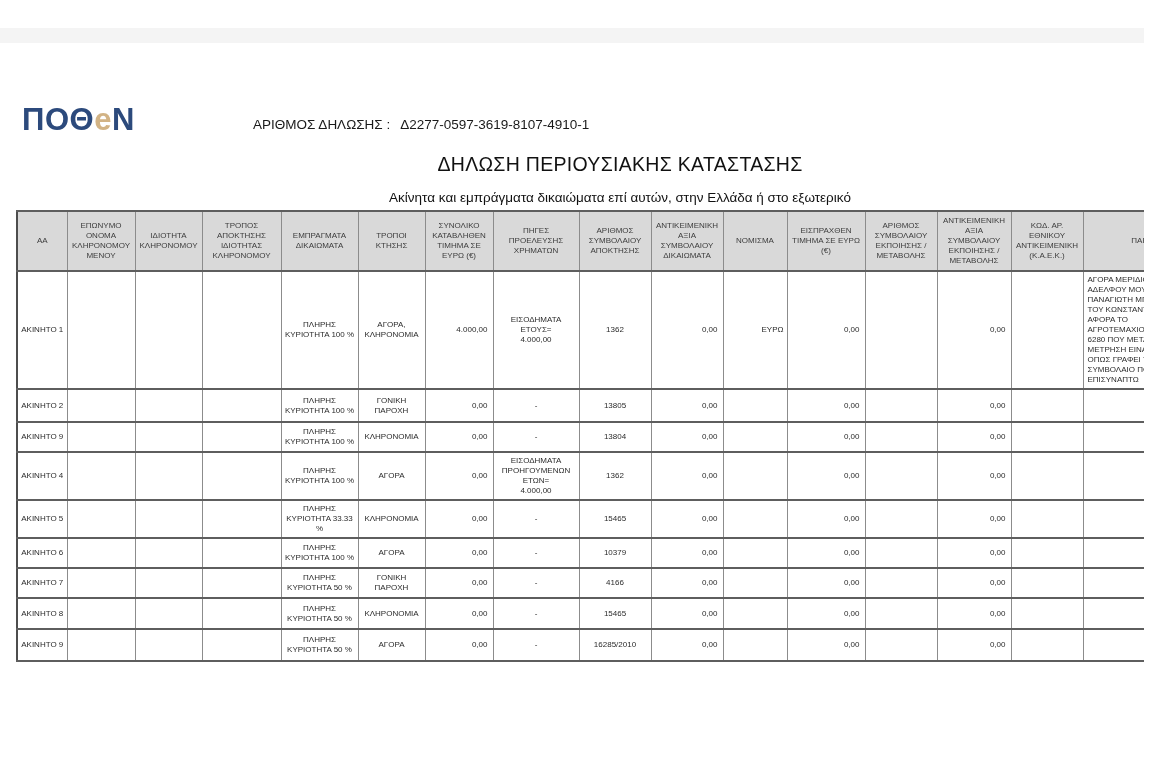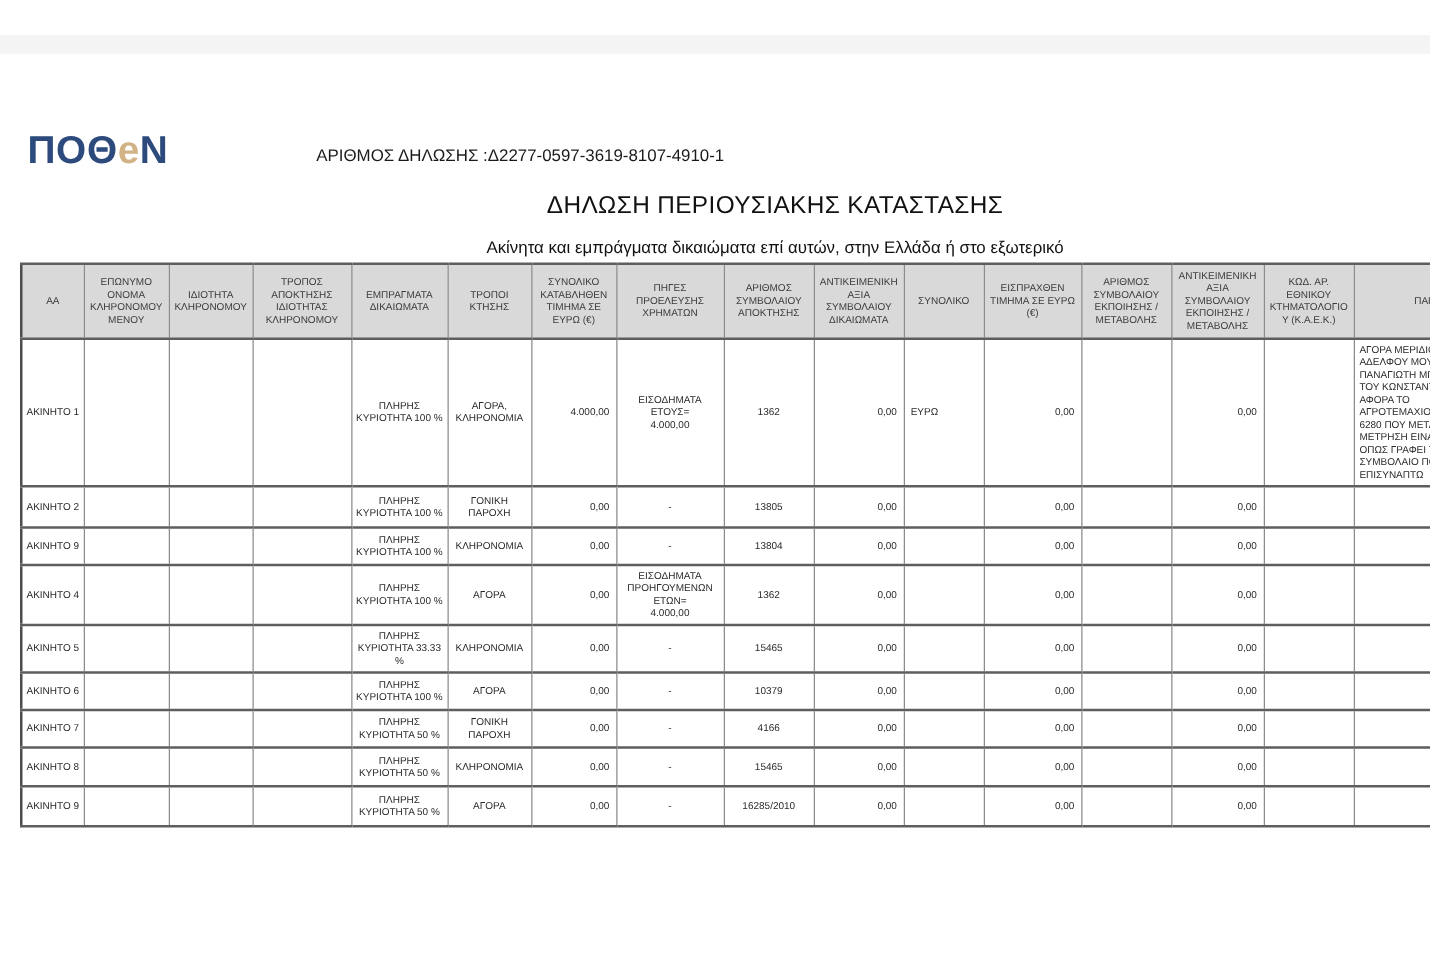--- a/index.html
+++ b/index.html
@@ -5,38 +5,38 @@
   html,body{margin:0;padding:0;background:#ffffff;}
   #viewport{
     position:relative;width:1144px;height:764px;overflow:hidden;background:#ffffff;
     font-family:"Liberation Sans", sans-serif;
   }
   .top-strip{position:absolute;left:0;top:28px;width:100%;height:15px;background:#f4f4f4;}
   .logo{position:absolute;left:22px;top:103px;font-size:31px;font-weight:bold;letter-spacing:0.5px;line-height:1.1;}
   .logo .navy{color:#2c4a7c;}
   .logo .tan{color:#d2b385;}
   .decl-line{position:absolute;left:253px;top:117px;font-size:13.5px;color:#1a1a1a;white-space:nowrap;}
-  .decl-value{}
+  .decl-value{margin-left:10px;}
   .doc-title{position:absolute;left:0;top:153px;width:1240px;text-align:center;font-size:19.5px;color:#111;letter-spacing:0.3px;}
   .doc-subtitle{position:absolute;left:0;top:190px;width:1240px;text-align:center;font-size:13.5px;color:#111;}
   table.decl{
     position:absolute;left:16px;top:210px;width:1223px;
     border-collapse:collapse;table-layout:fixed;
     border:2px solid #4d4d4d;
   }
   .decl th,.decl td{
     border-left:1px solid #8c8c8c;border-right:1px solid #8c8c8c;
     border-top:2px solid #5e5e5e;border-bottom:2px solid #5e5e5e;
     font-size:8px;line-height:1.25;color:#2b2b2b;
     text-align:center;vertical-align:middle;
     padding:2px 3px;white-space:pre-line;overflow-wrap:break-word;
   }
   .decl th{background:#d9d9d9;font-weight:normal;color:#3c3c3c;height:54px;}
   .decl td.num{text-align:right;padding-right:5px;}
-  .decl td.cur{text-align:left;padding-left:5px;}
+  .decl td.cur{text-align:right;padding-left:5px;}
   .decl td.obs{text-align:left;padding-left:4px;}
 </style>
 </head>
 <body>
 
 <div id="viewport">
 
   <div class="top-strip"></div>
 
   <div class="logo">
@@ -74,25 +74,25 @@
         <th>ΑΑ</th>
         <th>ΕΠΩΝΥΜΟ ΟΝΟΜΑ ΚΛΗΡΟΝΟΜΟΥ ΜΕΝΟΥ</th>
         <th>ΙΔΙΟΤΗΤΑ ΚΛΗΡΟΝΟΜΟΥ</th>
         <th>ΤΡΟΠΟΣ ΑΠΟΚΤΗΣΗΣ ΙΔΙΟΤΗΤΑΣ ΚΛΗΡΟΝΟΜΟΥ</th>
         <th>ΕΜΠΡΑΓΜΑΤΑ ΔΙΚΑΙΩΜΑΤΑ</th>
         <th>ΤΡΟΠΟΙ ΚΤΗΣΗΣ</th>
         <th>ΣΥΝΟΛΙΚΟ ΚΑΤΑΒΛΗΘΕΝ ΤΙΜΗΜΑ ΣΕ ΕΥΡΩ (€)</th>
         <th>ΠΗΓΕΣ ΠΡΟΕΛΕΥΣΗΣ ΧΡΗΜΑΤΩΝ</th>
         <th>ΑΡΙΘΜΟΣ ΣΥΜΒΟΛΑΙΟΥ ΑΠΟΚΤΗΣΗΣ</th>
         <th>ΑΝΤΙΚΕΙΜΕΝΙΚΗ ΑΞΙΑ ΣΥΜΒΟΛΑΙΟΥ ΔΙΚΑΙΩΜΑΤΑ</th>
-        <th>ΣΥΝΟΛΙΚΟ</th>
+        <th>ΝΟΜΙΣΜΑ</th>
         <th>ΕΙΣΠΡΑΧΘΕΝ ΤΙΜΗΜΑ ΣΕ ΕΥΡΩ (€)</th>
         <th>ΑΡΙΘΜΟΣ ΣΥΜΒΟΛΑΙΟΥ ΕΚΠΟΙΗΣΗΣ /ΜΕΤΑΒΟΛΗΣ</th>
         <th>ΑΝΤΙΚΕΙΜΕΝΙΚΗ ΑΞΙΑ ΣΥΜΒΟΛΑΙΟΥ ΕΚΠΟΙΗΣΗΣ / ΜΕΤΑΒΟΛΗΣ</th>
-        <th>ΚΩΔ. ΑΡ. ΕΘΝΙΚΟΥ ΚΤΗΜΑΤΟΛΟΓΙΟΥ (Κ.Α.Ε.Κ.)</th>
+        <th>ΚΩΔ. ΑΡ. ΕΘΝΙΚΟΥ ΑΝΤΙΚΕΙΜΕΝΙΚΗ (Κ.Α.Ε.Κ.)</th>
         <th>ΠΑΡΑΤΗΡΗΣΕΙΣ</th>
       </tr>
     </thead>
     <tbody>
         <tr style="height: 118px;">
           <td>ΑΚΙΝΗΤΟ 1</td>
           <td></td>
           <td></td>
           <td></td>
           <td>ΠΛΗΡΗΣ ΚΥΡΙΟΤΗΤΑ 100 %</td>

